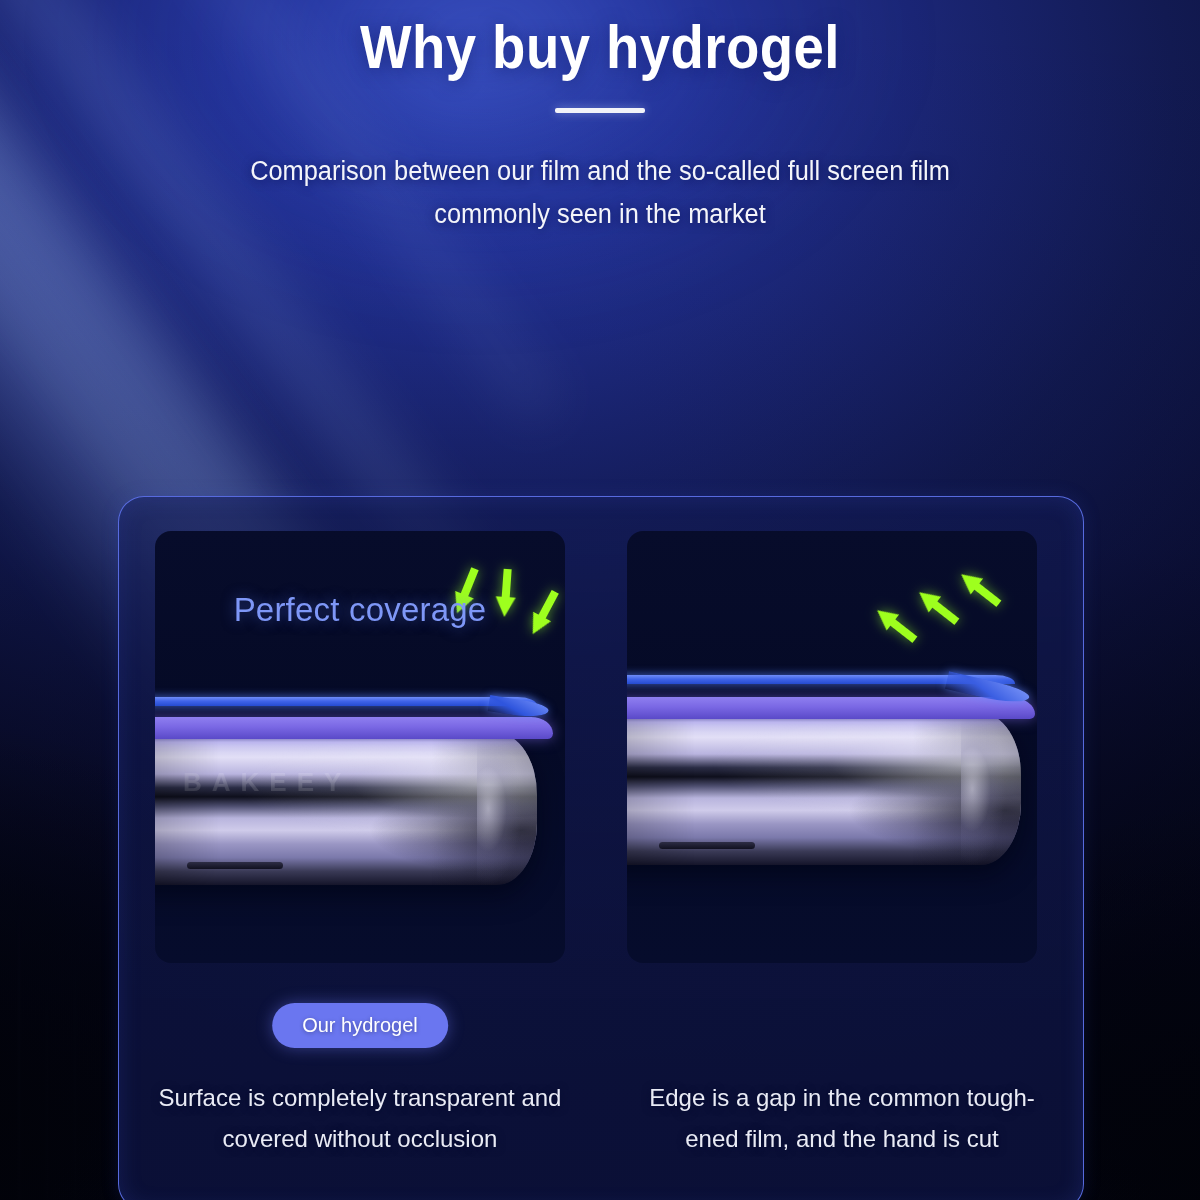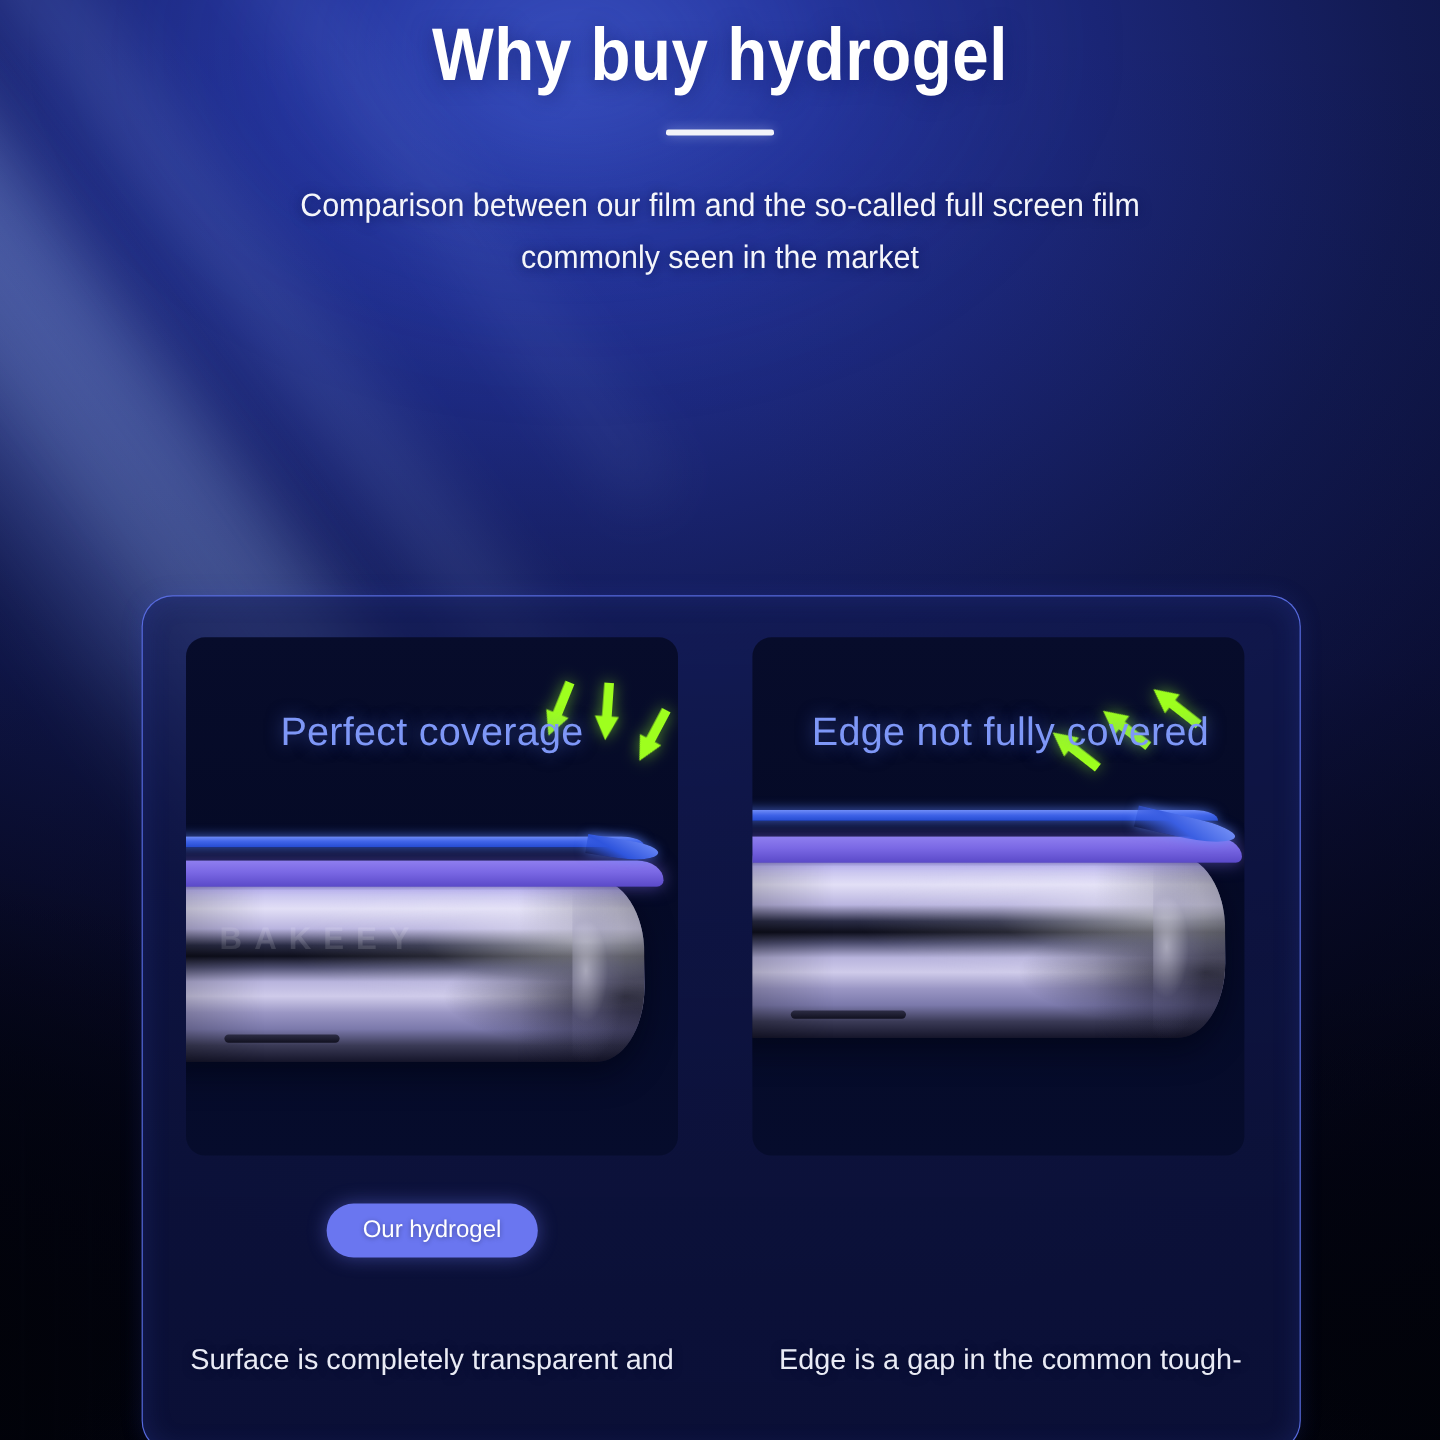--- a/index.html
+++ b/index.html
@@ -200,21 +200,20 @@
     text-shadow: 0 1px 4px rgba(0,0,0,0.35);
   }
   .pill-our { background: #6a76f0; box-shadow: 0 0 16px rgba(106,118,240,0.45); }
   .pill-common { background: #7b7b79; box-shadow: 0 0 14px rgba(120,120,118,0.32); }
 
   .caption {
     position: absolute; top: 580px; left: 0; right: 0;
     text-align: center; font-size: 24px; line-height: 1.72;
     color: #e9ebf5; padding: 0 22px;
     text-shadow: 0 1px 8px rgba(6,10,46,0.9);
-    margin-top: 36px;
   }
   .caption .l { display: block; }
 </style>
 </head>
 <body>
 
 <div class="stage">
 
   <div class="bg-base"></div>
   <div class="glow-top"></div>
@@ -271,20 +270,21 @@
             </div>
           </div>
         </div>
 
         <div class="panel-title">Perfect coverage</div>
 
         <div class="pill pill-our">Our hydrogel</div>
 
         <div class="caption">
           <span class="l">Surface is completely transparent and</span>
+          <span class="l">covered without occlusion</span>
         </div>
       </div>
 
       <div class="col right">
         <div class="photo">
           <div class="scene">
             <div class="phone-body right-body">
               <div class="body-gloss"></div>
               <div class="body-edge"></div>
               <div class="side-button"></div>
@@ -306,23 +306,23 @@
               </div>
               <div class="arrow" style="left:84px;top:10px;transform:rotate(128deg);">
                 <svg viewBox="0 0 22 48">
                     <path d="M7 0 h8 v28 h6 L11 48 L1 28 h6 Z" fill="#9eff1e"></path>
                   </svg>
               </div>
             </div>
           </div>
         </div>
 
-        <div class="panel-title">Edge not fully covered</div>
 
 
         <div class="caption">
           <span class="l">Edge is a gap in the common tough-</span>
+          <span class="l">ened film, and the hand is cut</span>
         </div>
       </div>
 
     </div>
   </div>
 </div>
 
 </body></html>

